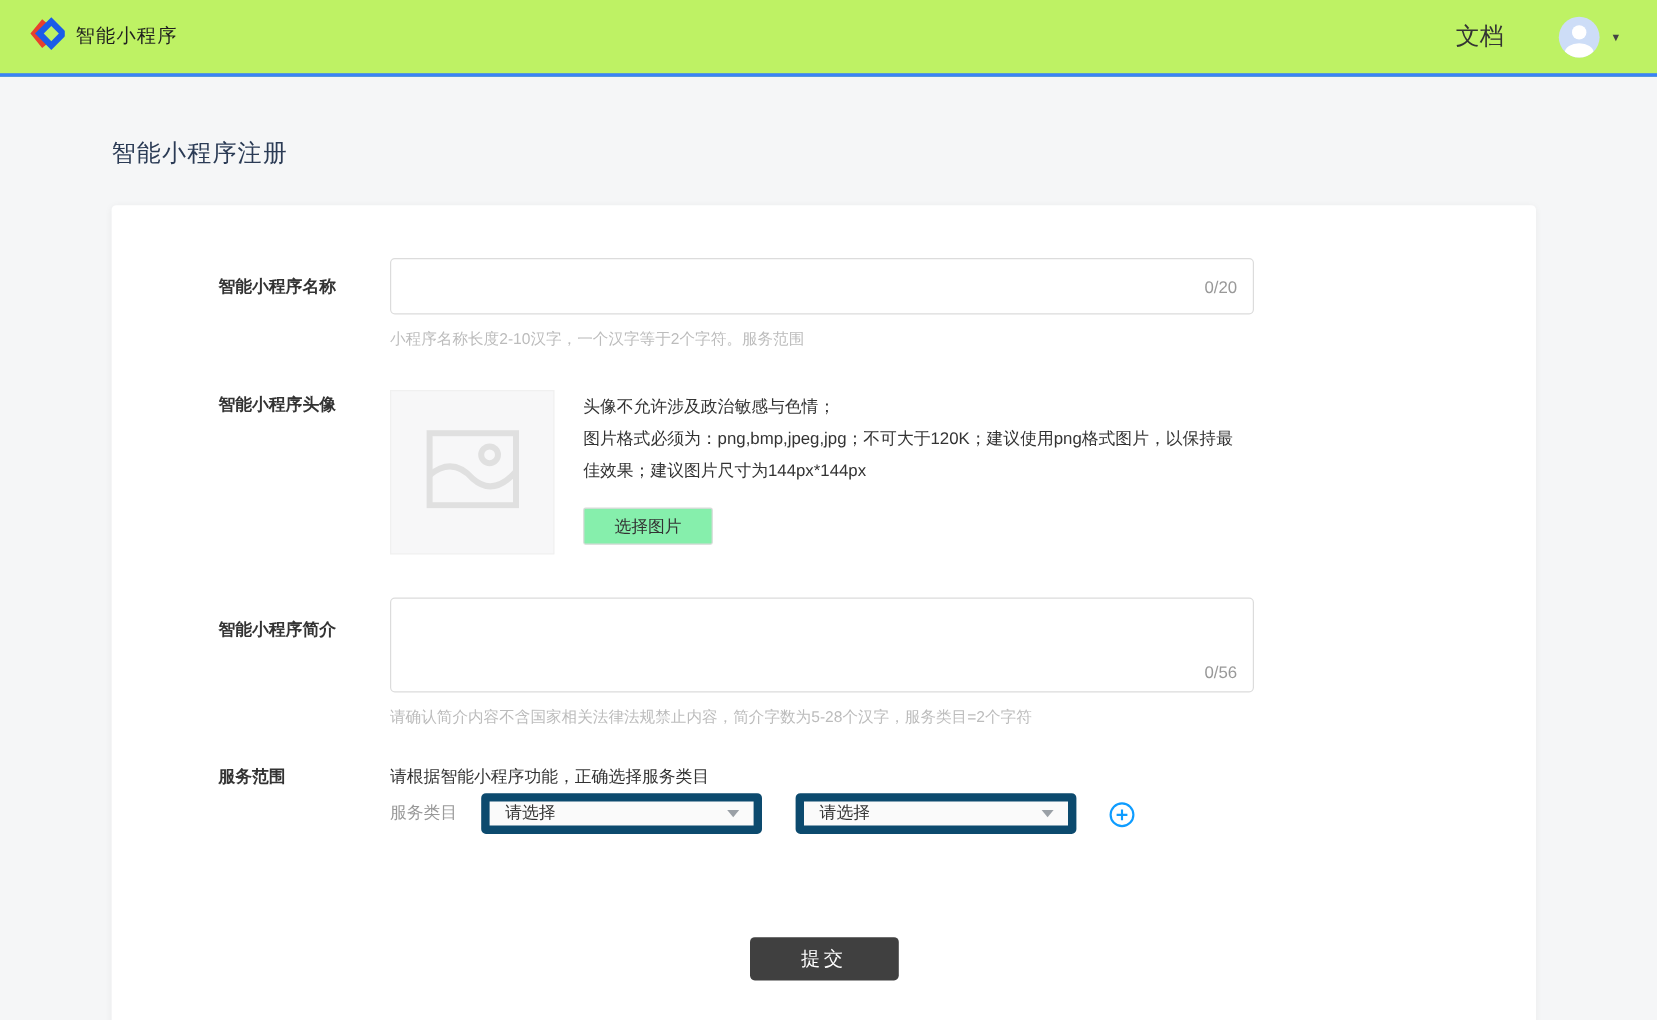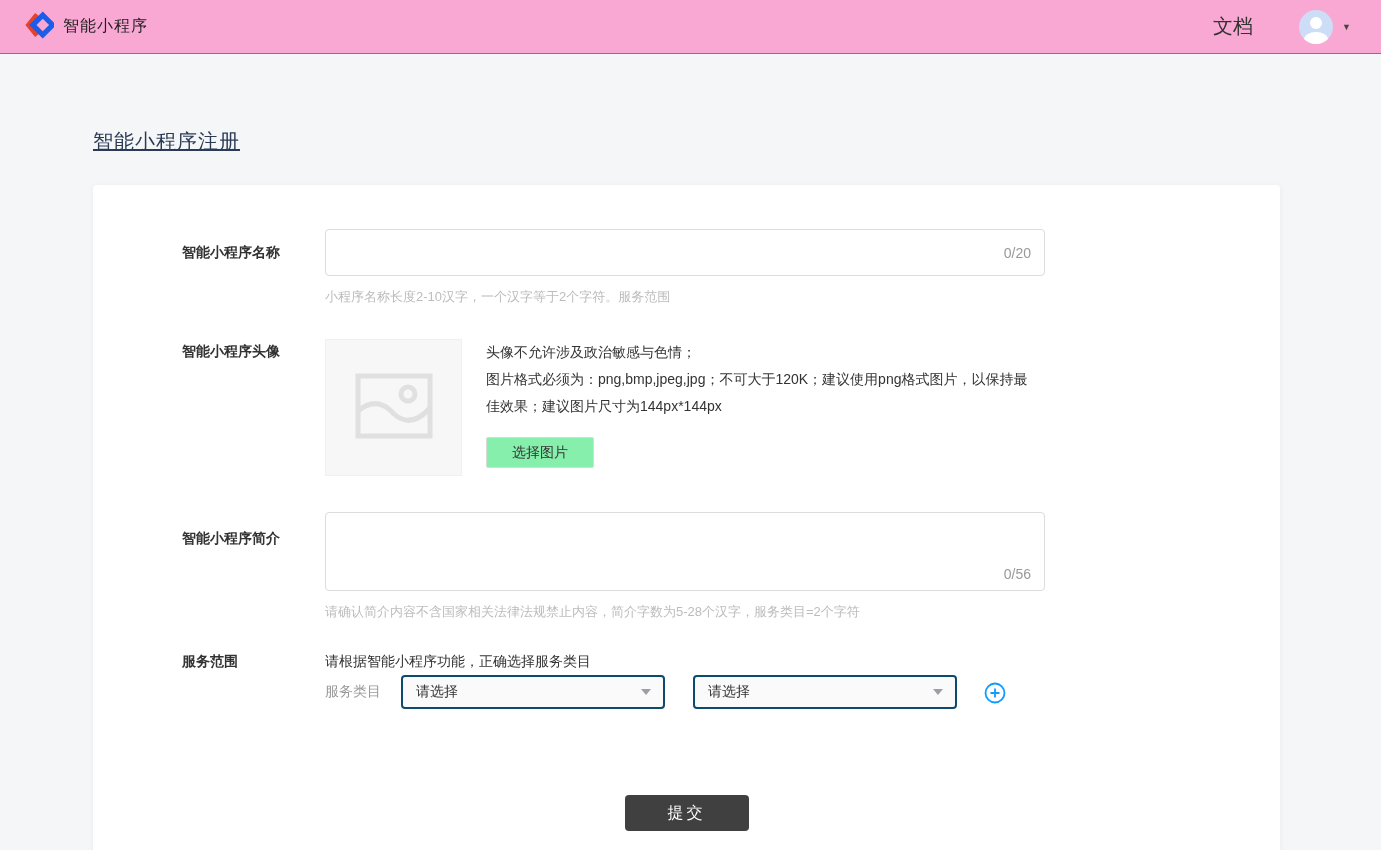--- a/index.html
+++ b/index.html
@@ -4,39 +4,39 @@
 <style>
   * { margin:0; padding:0; box-sizing:border-box; }
   html,body { width:1381px; height:850px; overflow:hidden; }
   body {
     font-family:"Liberation Sans","DejaVu Sans",sans-serif;
     background:#f5f6f7;
     color:#333;
   }
   
   .header {
-    height:54px; background:#f9a8d4; border-bottom:1px solid #3b82f6;
+    height:64px; background:#bef264; border-bottom:3px solid #3b82f6;
     display:flex; align-items:center; justify-content:space-between;
     padding:0 30px 0 24px;
   }
   .brand { display:flex; align-items:center; gap:9px; }
   .brand-name { font-size:16px; font-weight:500; color:#1f1f1f; letter-spacing:1px; }
   .header-right { display:flex; align-items:center; }
   .doc-link { font-size:20px; color:#333; cursor:pointer; margin-right:46px; }
   .avatar-wrap { display:flex; align-items:center; gap:9px; cursor:pointer; }
   .avatar {
     width:34px; height:34px; border-radius:50%; overflow:hidden;
     background:#cdddf7; position:relative;
   }
   .avatar .head { position:absolute; left:11px; top:7px; width:12px; height:12px; border-radius:50%; background:#fff; }
   .avatar .body { position:absolute; left:5px; top:22px; width:24px; height:16px; border-radius:50% 50% 0 0; background:#fff; }
   .caret-down { font-size:9px; color:#444; }
 
   
-  .page-title { margin:74px 0 0 93px; font-size:20px; font-weight:500; color:#2b3b55; letter-spacing:1px;text-decoration:underline; }
+  .page-title { margin:50px 0 0 93px; font-size:20px; font-weight:500; color:#2b3b55; letter-spacing:1px; }
   .card {
     width:1187px; margin:30px 0 0 93px; background:#fff; border-radius:4px;
     box-shadow:0 1px 6px rgba(0,0,0,0.05);
     padding:44px 0 40px 0; height:720px;
   }
   .form-row { display:flex; padding-left:89px; }
   .row-label { width:143px; flex:none; font-size:14px; color:#333;font-weight:bold; }
 
   
   .row-name { margin-bottom:33px; }
@@ -77,21 +77,21 @@
     padding:10px 64px 10px 14px; font-size:14px; color:#333; outline:none;
     resize:none; font-family:inherit; background:#fff; display:block;
   }
   .counter-textarea { bottom:9px; }
 
   
   .scope-instruction { font-size:14px; color:#333; }
   .scope-subrow { display:flex; align-items:flex-start; margin-top:4px; }
   .category-label { font-size:14px; color:#999; padding-top:8px; margin-right:20px; }
   .select-box {
-    width:264px; height:34px; background:#fafafa; border:2px solid #0c4a6e; border-radius:4px;
+    width:234px; height:34px; background:#fafafa; border:7px solid #0c4a6e; border-radius:4px;
     display:flex; align-items:center; justify-content:space-between;
     padding:0 12px 0 13px; font-size:14px; color:#333; cursor:pointer;
   }
   .select-box + .select-box { margin-left:28px; }
   .select-caret {
     width:0; height:0; border-left:5px solid transparent; border-right:5px solid transparent;
     border-top:6px solid #9aa0a6;
   }
   .add-category { margin-left:27px; margin-top:7px; cursor:pointer; display:block; }
 

